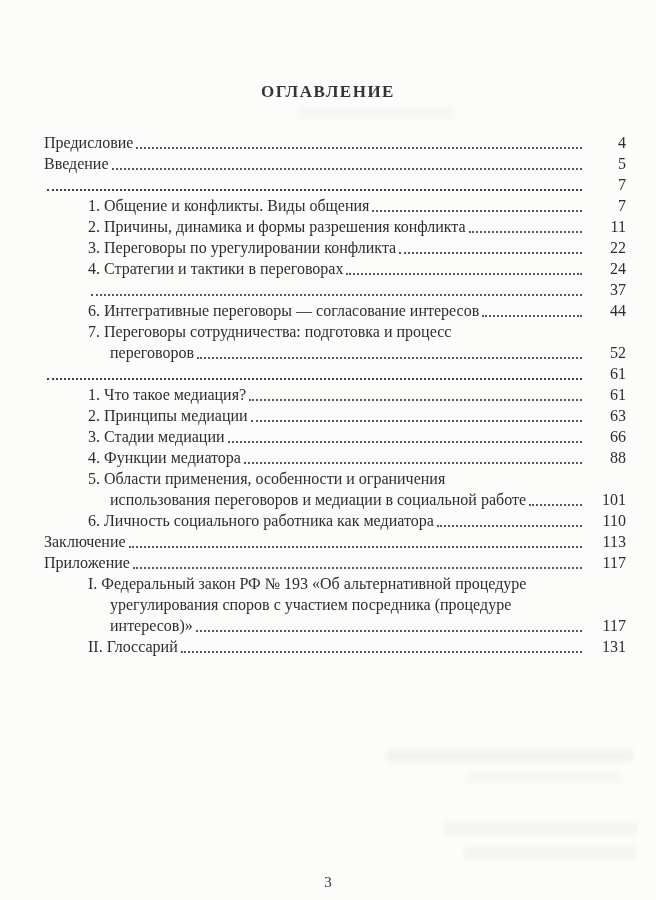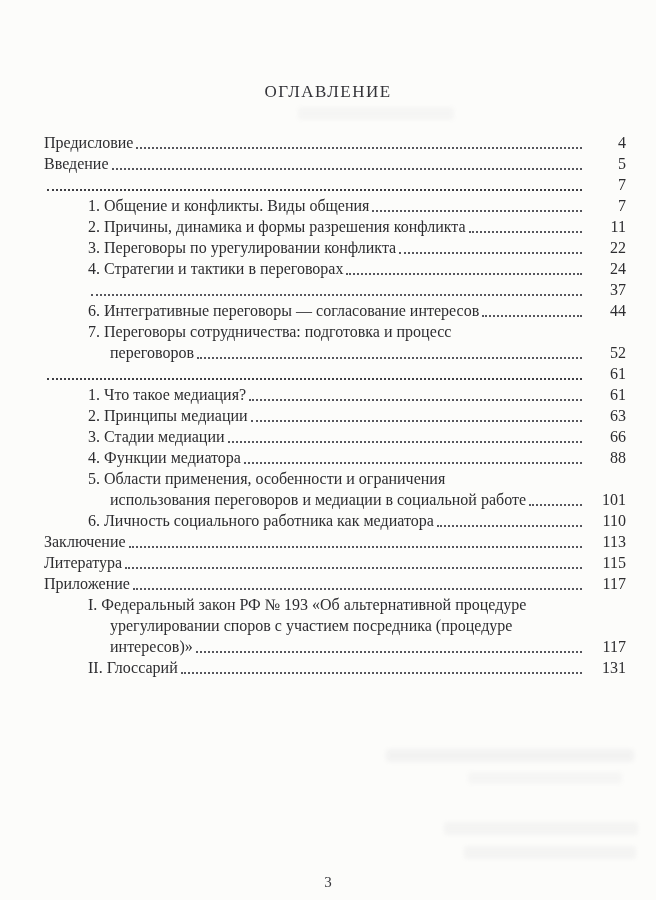--- a/index.html
+++ b/index.html
@@ -20,21 +20,21 @@
     inset: 0;
   }
   .doc-title {
     margin: 0;
     position: absolute;
     top: 82px;
     left: 0;
     right: 0;
     text-align: center;
     font-size: 17px;
-    font-weight: 400;
+    font-weight: 700;
     letter-spacing: 1.5px;
     color: #333338;
   }
   .toc {
     position: absolute;
     top: 132px;
     left: 44px;
     right: 30px;
     font-size: 16px;
   }
@@ -222,35 +222,28 @@
       </div>
       <div class="toc-entry lvl-front gap">
         <div class="toc-line leader">
           <span class="toc-title">Заключение</span>
           <span class="dots"></span>
           <span class="toc-page">113</span>
         </div>
       </div>
       <div class="toc-entry lvl-front gap">
         <div class="toc-line leader">
-          <span class="toc-title">Литература</span>
-          <span class="dots"></span>
-          <span class="toc-page">115</span>
-        </div>
-      </div>
-      <div class="toc-entry lvl-front gap">
-        <div class="toc-line leader">
           <span class="toc-title">Приложение</span>
           <span class="dots"></span>
           <span class="toc-page">117</span>
         </div>
       </div>
       <div class="toc-entry lvl-sub">
         <div class="toc-line"><span class="toc-title">I. Федеральный закон РФ № 193 «Об альтернативной процедуре</span></div>
-        <div class="toc-line cont"><span class="toc-title">урегулировании споров с участием посредника (процедуре</span></div>
+        <div class="toc-line cont"><span class="toc-title">урегулирования споров с участием посредника (процедуре</span></div>
         <div class="toc-line cont leader">
           <span class="toc-title">интересов)»</span>
           <span class="dots"></span>
           <span class="toc-page">117</span>
         </div>
       </div>
       <div class="toc-entry lvl-sub">
         <div class="toc-line leader">
           <span class="toc-title">II. Глоссарий</span>
           <span class="dots"></span>

